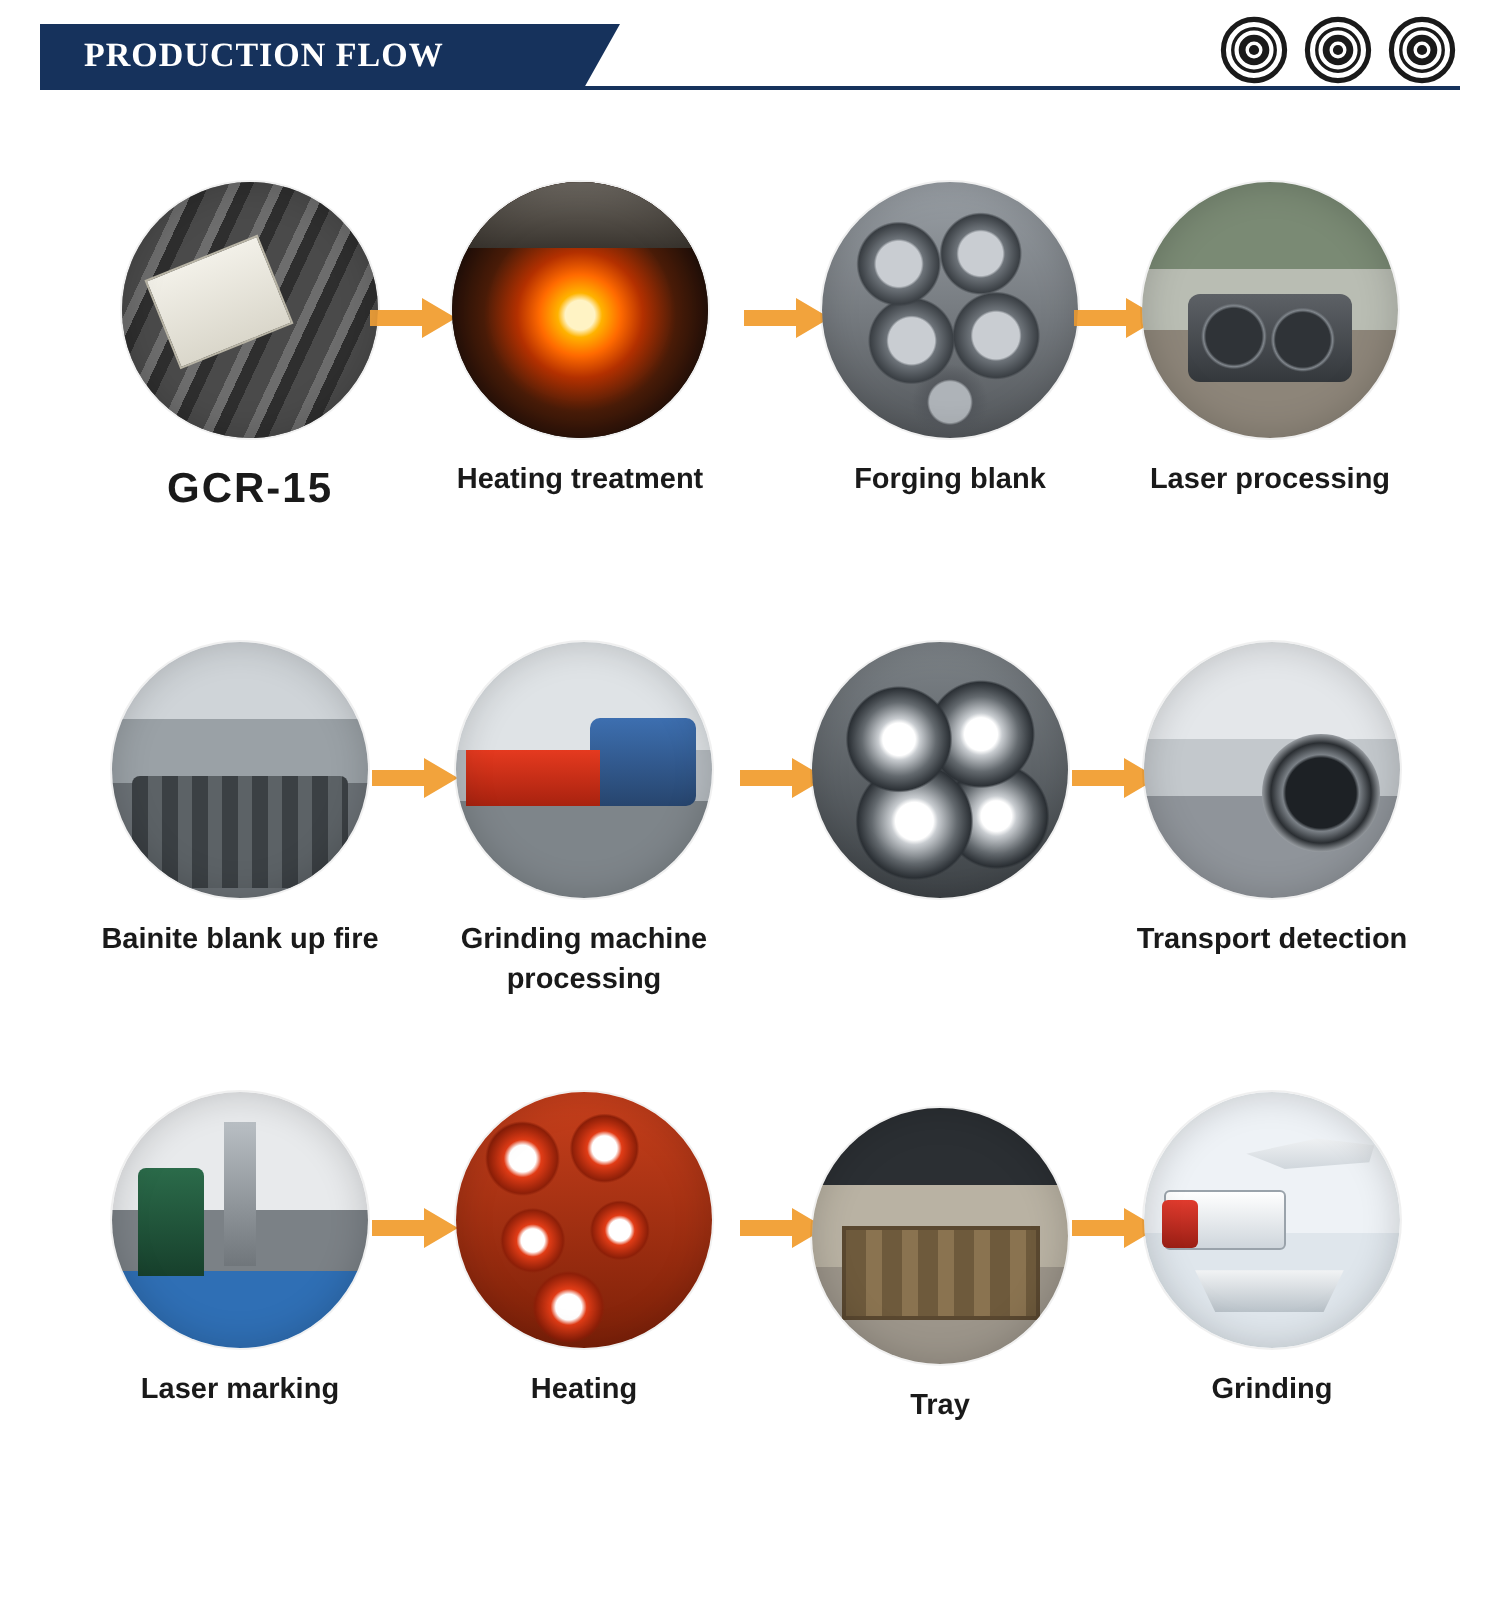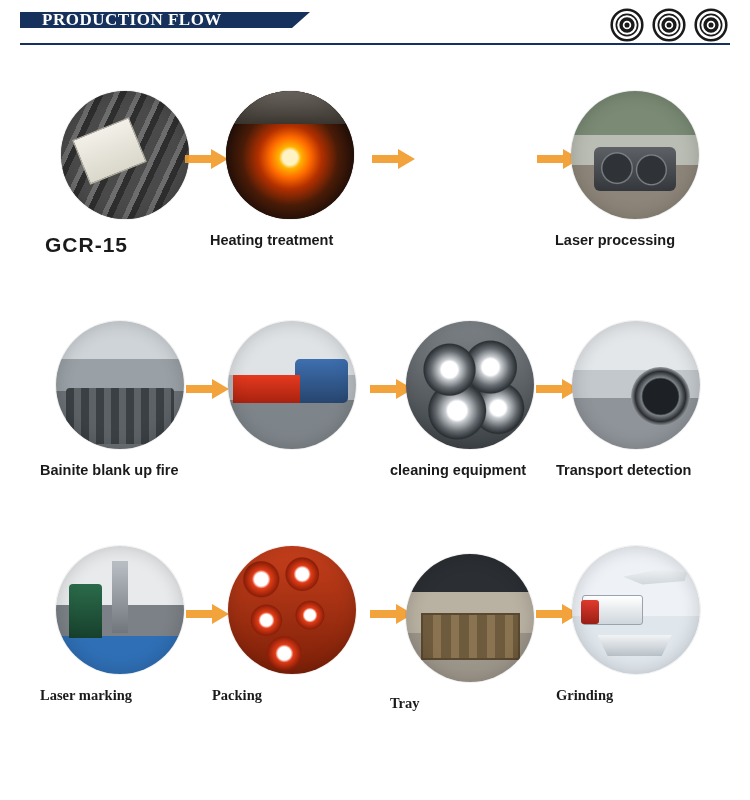--- a/index.html
+++ b/index.html
@@ -18,21 +18,21 @@
   
   .header {
     position: relative;
     height: 56px;
     width: 750px;
   }
   .header-banner {
     position: absolute;
     left: 20px;
     top: 12px;
-    height: 16px;
+    height: 32px;
     width: 290px;
     background: #16325c;
     display: flex;
     align-items: center;
     clip-path: polygon(0 0, 100% 0, calc(100% - 18px) 100%, 0 100%);
   }
   .header-banner-title {
     color: #ffffff;
     font-family: "Liberation Serif", serif;
     font-weight: bold;
@@ -66,20 +66,21 @@
     position: relative;
     width: 750px;
   }
   .row {
     position: relative;
     height: 225px;
   }
   .cell {
     position: absolute;
     width: 160px;
+    text-align: center;
   }
   .photo {
     width: 128px;
     height: 128px;
     border-radius: 50%;
     margin: 0 auto;
     overflow: hidden;
     position: relative;
     box-shadow: 0 0 0 1px rgba(0,0,0,0.06);
   }
@@ -330,20 +331,26 @@
     <div class="cell" style="left:210px; top:35px;">
       <div class="photo">
           <div class="inner p-furnace"></div>
         </div>
       <div class="caption regular">Heating treatment</div>
     </div>
     <svg class="arrow" style="left:372px; top:92px;" viewBox="0 0 44 22">
       <path d="M0 7 H26 V1 L43 11 L26 21 V15 H0 Z" fill="#f2a33c"></path>
     </svg>
 
+    <div class="cell" style="left:395px; top:35px;">
+      <div class="photo">
+          <div class="inner p-rings"></div>
+        </div>
+      <div class="caption regular">Forging blank</div>
+    </div>
     <svg class="arrow" style="left:537px; top:92px;" viewBox="0 0 44 22">
       <path d="M0 7 H26 V1 L43 11 L26 21 V15 H0 Z" fill="#f2a33c"></path>
     </svg>
 
     <div class="cell" style="left:555px; top:35px;">
       <div class="photo">
           <div class="inner p-lathe"></div>
         </div>
       <div class="caption regular">Laser processing</div>
     </div>
@@ -359,61 +366,61 @@
     <svg class="arrow" style="left:186px; top:97px;" viewBox="0 0 44 22">
       <path d="M0 7 H26 V1 L43 11 L26 21 V15 H0 Z" fill="#f2a33c"></path>
     </svg>
 
     <div class="cell" style="left:212px; top:40px;">
       <div class="photo">
           <div class="inner p-grinder">
             <div class="inner2"></div>
           </div>
         </div>
+      <div class="caption regular">Grinding machine processing</div>
     </div>
     <svg class="arrow" style="left:370px; top:97px;" viewBox="0 0 44 22">
       <path d="M0 7 H26 V1 L43 11 L26 21 V15 H0 Z" fill="#f2a33c"></path>
     </svg>
 
     <div class="cell" style="left:390px; top:40px;">
       <div class="photo">
           <div class="inner p-clean"></div>
         </div>
-      <div class="caption regular">cleaning equipment</div>
     </div>
     <svg class="arrow" style="left:536px; top:97px;" viewBox="0 0 44 22">
       <path d="M0 7 H26 V1 L43 11 L26 21 V15 H0 Z" fill="#f2a33c"></path>
     </svg>
 
     <div class="cell" style="left:556px; top:40px;">
       <div class="photo">
           <div class="inner p-vibro"></div>
         </div>
       <div class="caption regular">Transport detection</div>
     </div>
   </div>
 
-  <div class="row" style="height:225px;font-family:Liberation Serif, serif;">
+  <div class="row" style="height:225px;">
     <div class="cell" style="left:40px; top:40px;">
       <div class="photo">
           <div class="inner p-laser">
             <div class="inner2"></div>
           </div>
         </div>
       <div class="caption regular">Laser marking</div>
     </div>
     <svg class="arrow" style="left:186px; top:97px;" viewBox="0 0 44 22">
       <path d="M0 7 H26 V1 L43 11 L26 21 V15 H0 Z" fill="#f2a33c"></path>
     </svg>
 
     <div class="cell" style="left:212px; top:40px;">
       <div class="photo">
           <div class="inner p-pack"></div>
         </div>
-      <div class="caption regular">Packing</div>
+      <div class="caption regular">Heating</div>
     </div>
     <svg class="arrow" style="left:370px; top:97px;" viewBox="0 0 44 22">
       <path d="M0 7 H26 V1 L43 11 L26 21 V15 H0 Z" fill="#f2a33c"></path>
     </svg>
 
     <div class="cell" style="left:390px; top:48px;">
       <div class="photo">
           <div class="inner p-tray"></div>
         </div>
       <div class="caption regular">Tray</div>

